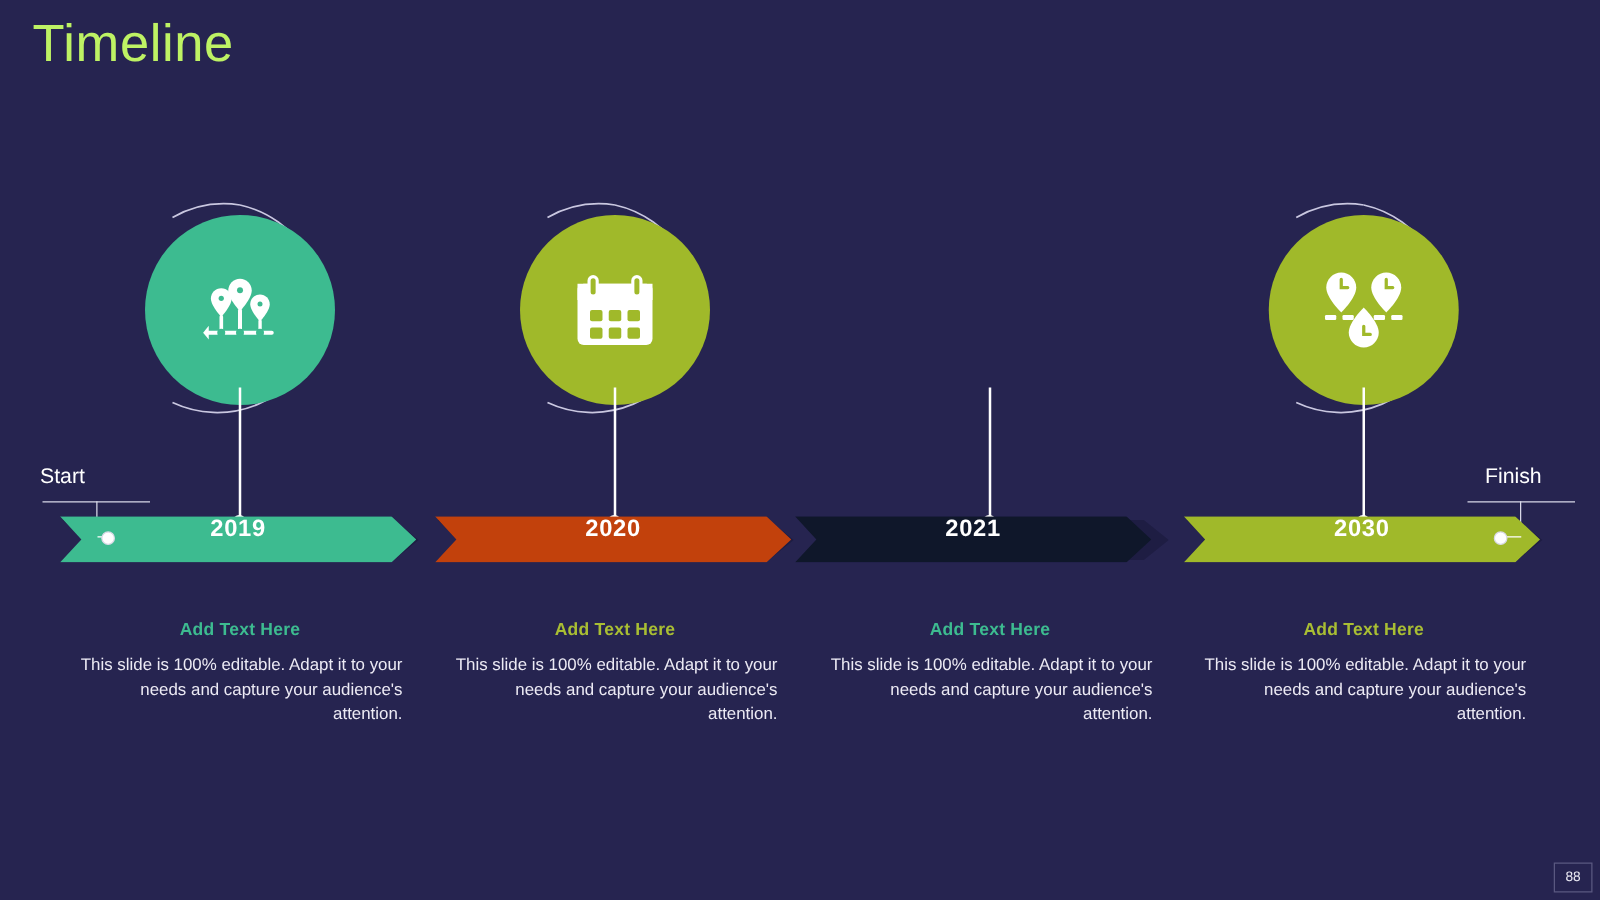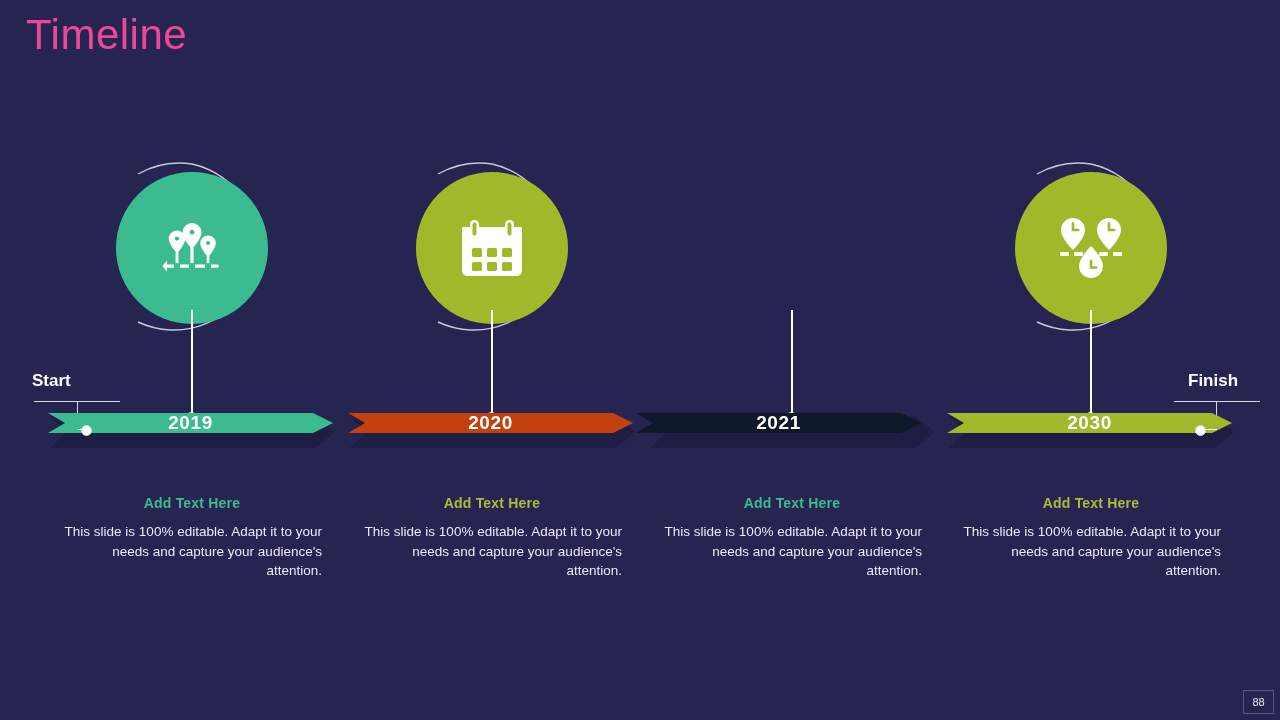--- a/index.html
+++ b/index.html
@@ -9,21 +9,21 @@
     font-family:"Liberation Sans", sans-serif;
     overflow:hidden;
     position:relative;
   }
   #slide{position:absolute;inset:0;}
 
   
   .title{
     position:absolute;left:26px;top:14px;
     font-size:42px;font-weight:300;letter-spacing:0.5px;
-    color:#ec4899;line-height:1;
+    color:#bef264;line-height:1;
   }
 
   
   .node{position:absolute;width:152px;height:152px;}
   .ring{
     position:absolute;left:-11px;top:-11px;width:174px;height:174px;
   }
   .disc{
     position:absolute;left:0;top:0;width:152px;height:152px;
     border-radius:50%;
@@ -36,35 +36,35 @@
     position:absolute;width:1.5px;background:#ffffff;
   }
   .stem-dot{
     position:absolute;width:11px;height:11px;border-radius:50%;
     background:#ffffff;
   }
 
   
   .band{position:absolute;left:0;top:413px;width:1280px;height:36px;}
   .arrow{
-    position:absolute;top:0;height:20px;
-    display:flex;align-items:center;justify-content:center;
+    position:absolute;top:0;height:37px;
+    display:flex;align-items:flex-start;justify-content:center;
   }
   .arrow .yr{
     position:relative;z-index:2;
     font-size:19px;font-weight:bold;color:#ffffff;letter-spacing:0.6px;
   }
   .arrow-shadow{
     position:absolute;top:3px;height:32px;opacity:.30;
     background:#0d0c28;
   }
 
   
   .cap-label{
-    position:absolute;font-size:17px;font-weight:bold;color:#ffffff;
+    position:absolute;font-size:17px;font-weight:normal;color:#ffffff;
   }
   .cap-line{position:absolute;background:#d8d8e8;}
 
   .end-dot{
     position:absolute;width:9px;height:9px;border-radius:50%;
     background:#ffffff;border:1px solid #d9d9e6;z-index:3;
   }
   .end-lead{position:absolute;height:1px;background:#ffffff;z-index:3;}
 
   

